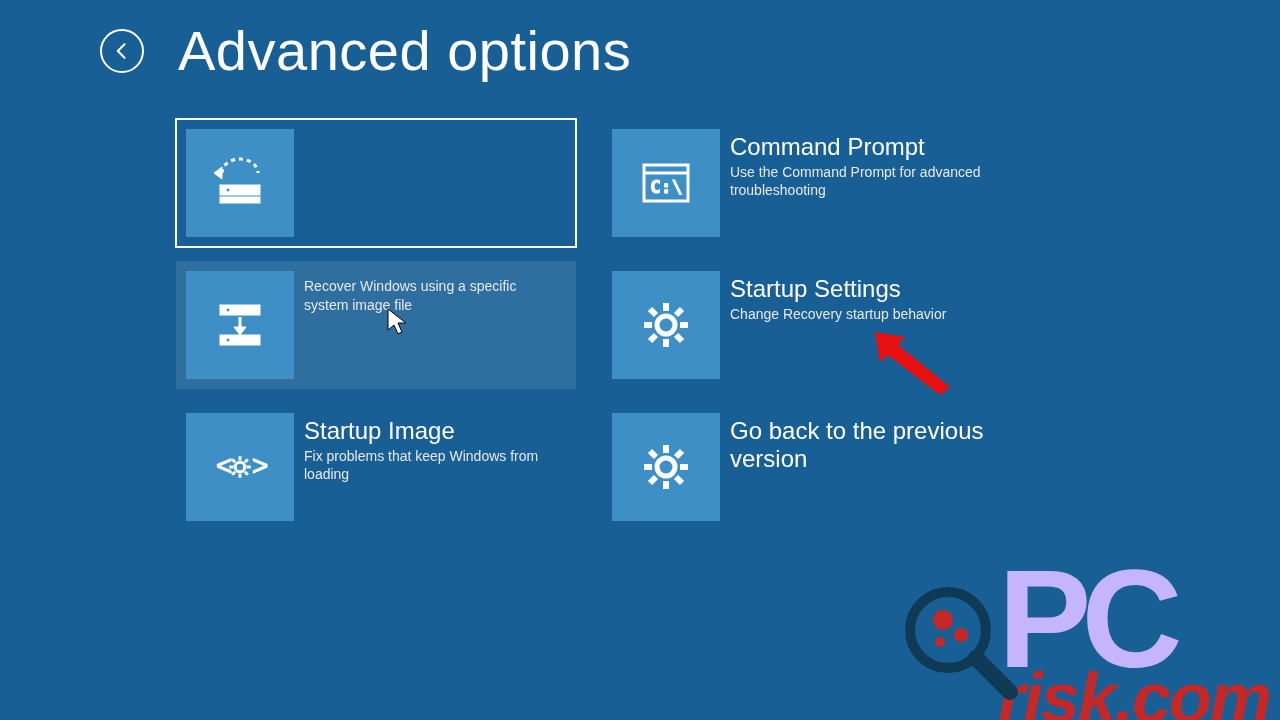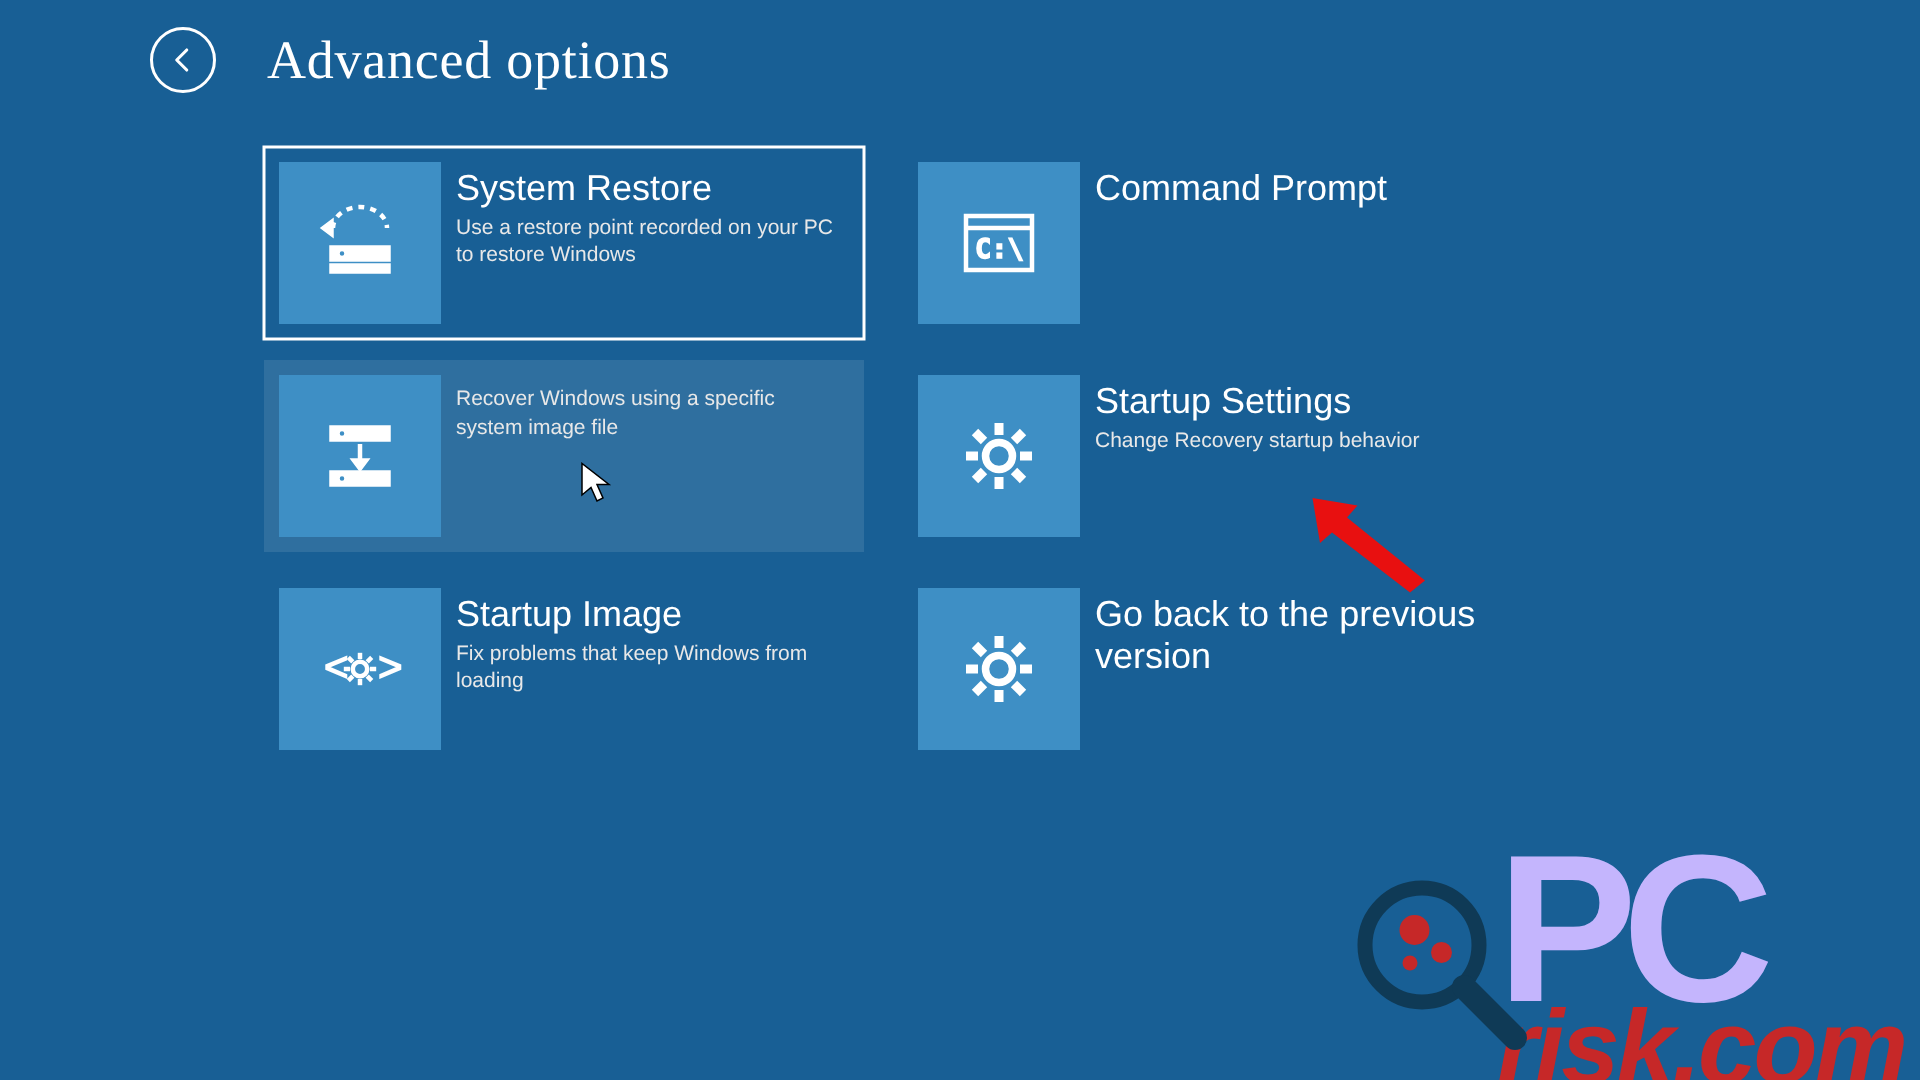--- a/index.html
+++ b/index.html
@@ -20,24 +20,23 @@
   }
   .back-circle {
     width: 44px; height: 44px;
     border: 2px solid #fff;
     border-radius: 50%;
     display: flex; align-items: center; justify-content: center;
     cursor: pointer;
   }
   .back-circle svg { width: 20px; height: 20px; }
   .title {
-    font-size: 36px;
+    font-size: 56px;
     font-weight: 200;
     letter-spacing: 0.5px;
-    font-family: Liberation Serif, serif;
   }
   .grid {
     display: grid;
     grid-template-columns: 400px 400px;
     grid-template-rows: 128px 128px 128px;
     gap: 14px 26px;
     padding: 36px 0 0 176px;
   }
   .tile {
     display: flex;
@@ -118,36 +117,33 @@
   <div class="tile selected">
     <div class="icon-box">
       <svg viewBox="0 0 64 64">
         <path d="M14 22 A18 14 0 0 1 50 22" stroke="#fff" stroke-width="3" fill="none" stroke-dasharray="4 4"></path>
         <polygon points="14,16 14,28 6,22" fill="#fff"></polygon>
         <rect x="12" y="34" width="40" height="10" fill="#fff"></rect>
         <rect x="12" y="46" width="40" height="6" fill="#fff"></rect>
         <circle cx="20" cy="39" r="2" fill="#3e8fc5"></circle>
       </svg>
     </div>
-    <div class="tile-text">
-      <div class="tile-title">System Restore</div>
-      <div class="tile-desc">Use a restore point recorded on your PC to restore Windows</div>
-    </div>
   </div>
 
   <div class="tile">
     <div class="icon-box">
       <svg viewBox="0 0 64 64">
         <rect x="10" y="14" width="44" height="36" stroke="#fff" stroke-width="3" fill="none"></rect>
         <line x1="10" y1="22" x2="54" y2="22" stroke="#fff" stroke-width="3"></line>
         <text x="16" y="42" font-size="18" font-family="monospace" fill="#fff" font-weight="bold">C:\</text>
       </svg>
     </div>
     <div class="tile-text">
       <div class="tile-title">Command Prompt</div>
+      <div class="tile-desc">Use the Command Prompt for advanced troubleshooting</div>
     </div>
   </div>
 
   <div class="tile hover">
     <div class="icon-box">
       <svg viewBox="0 0 64 64">
         <rect x="12" y="12" width="40" height="10" fill="#fff"></rect>
         <rect x="12" y="42" width="40" height="10" fill="#fff"></rect>
         <circle cx="20" cy="17" r="2" fill="#3e8fc5"></circle>
         <circle cx="20" cy="47" r="2" fill="#3e8fc5"></circle>

